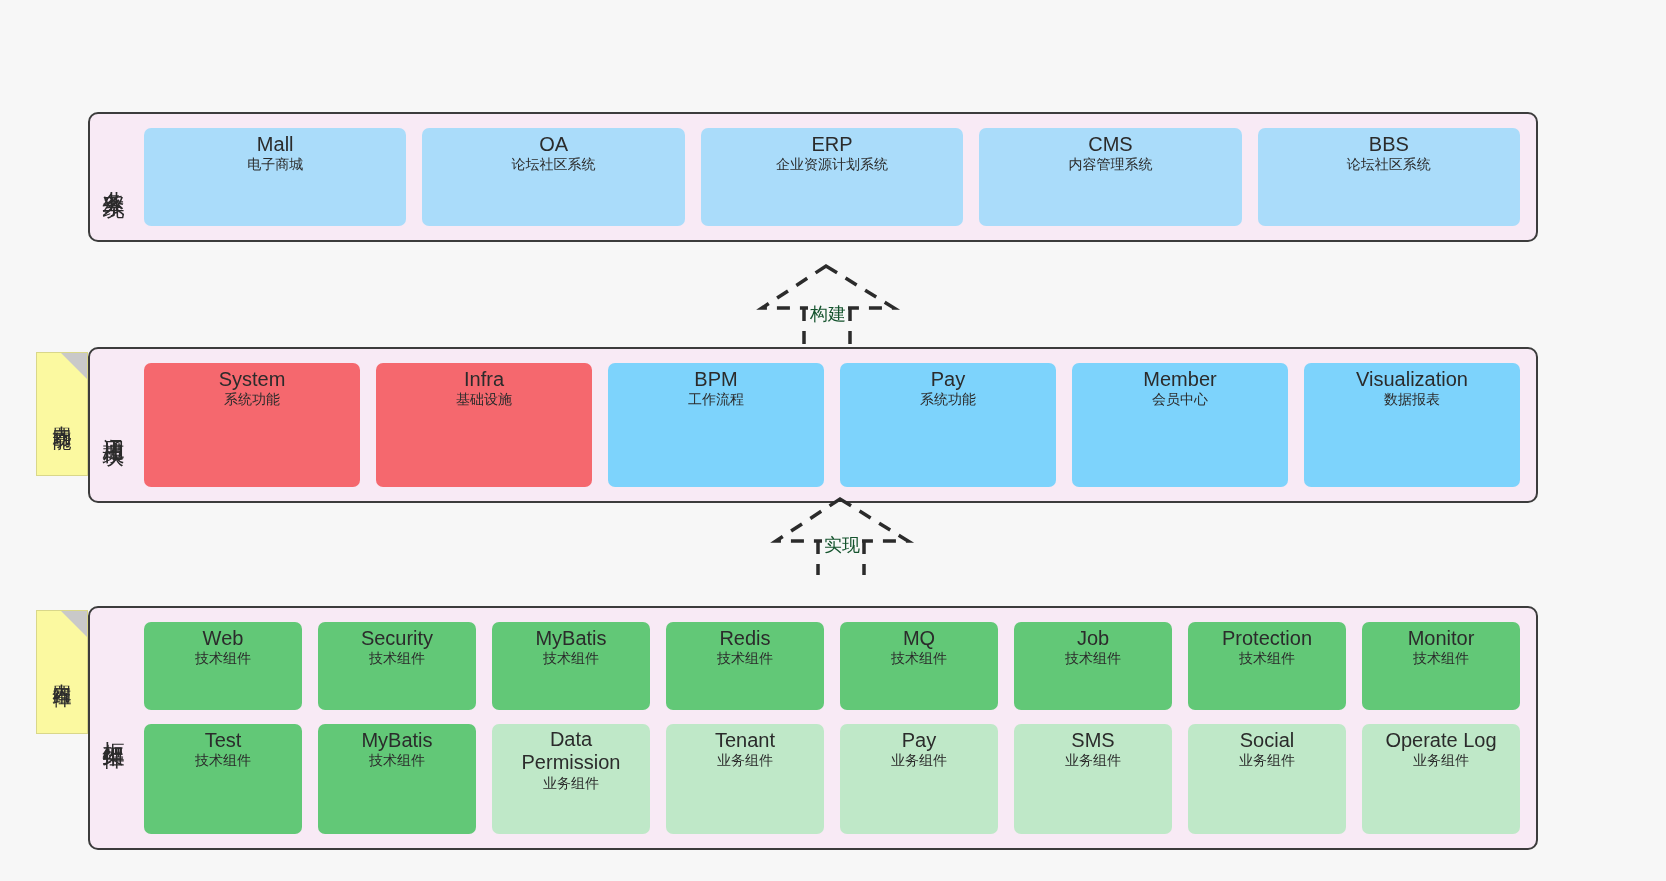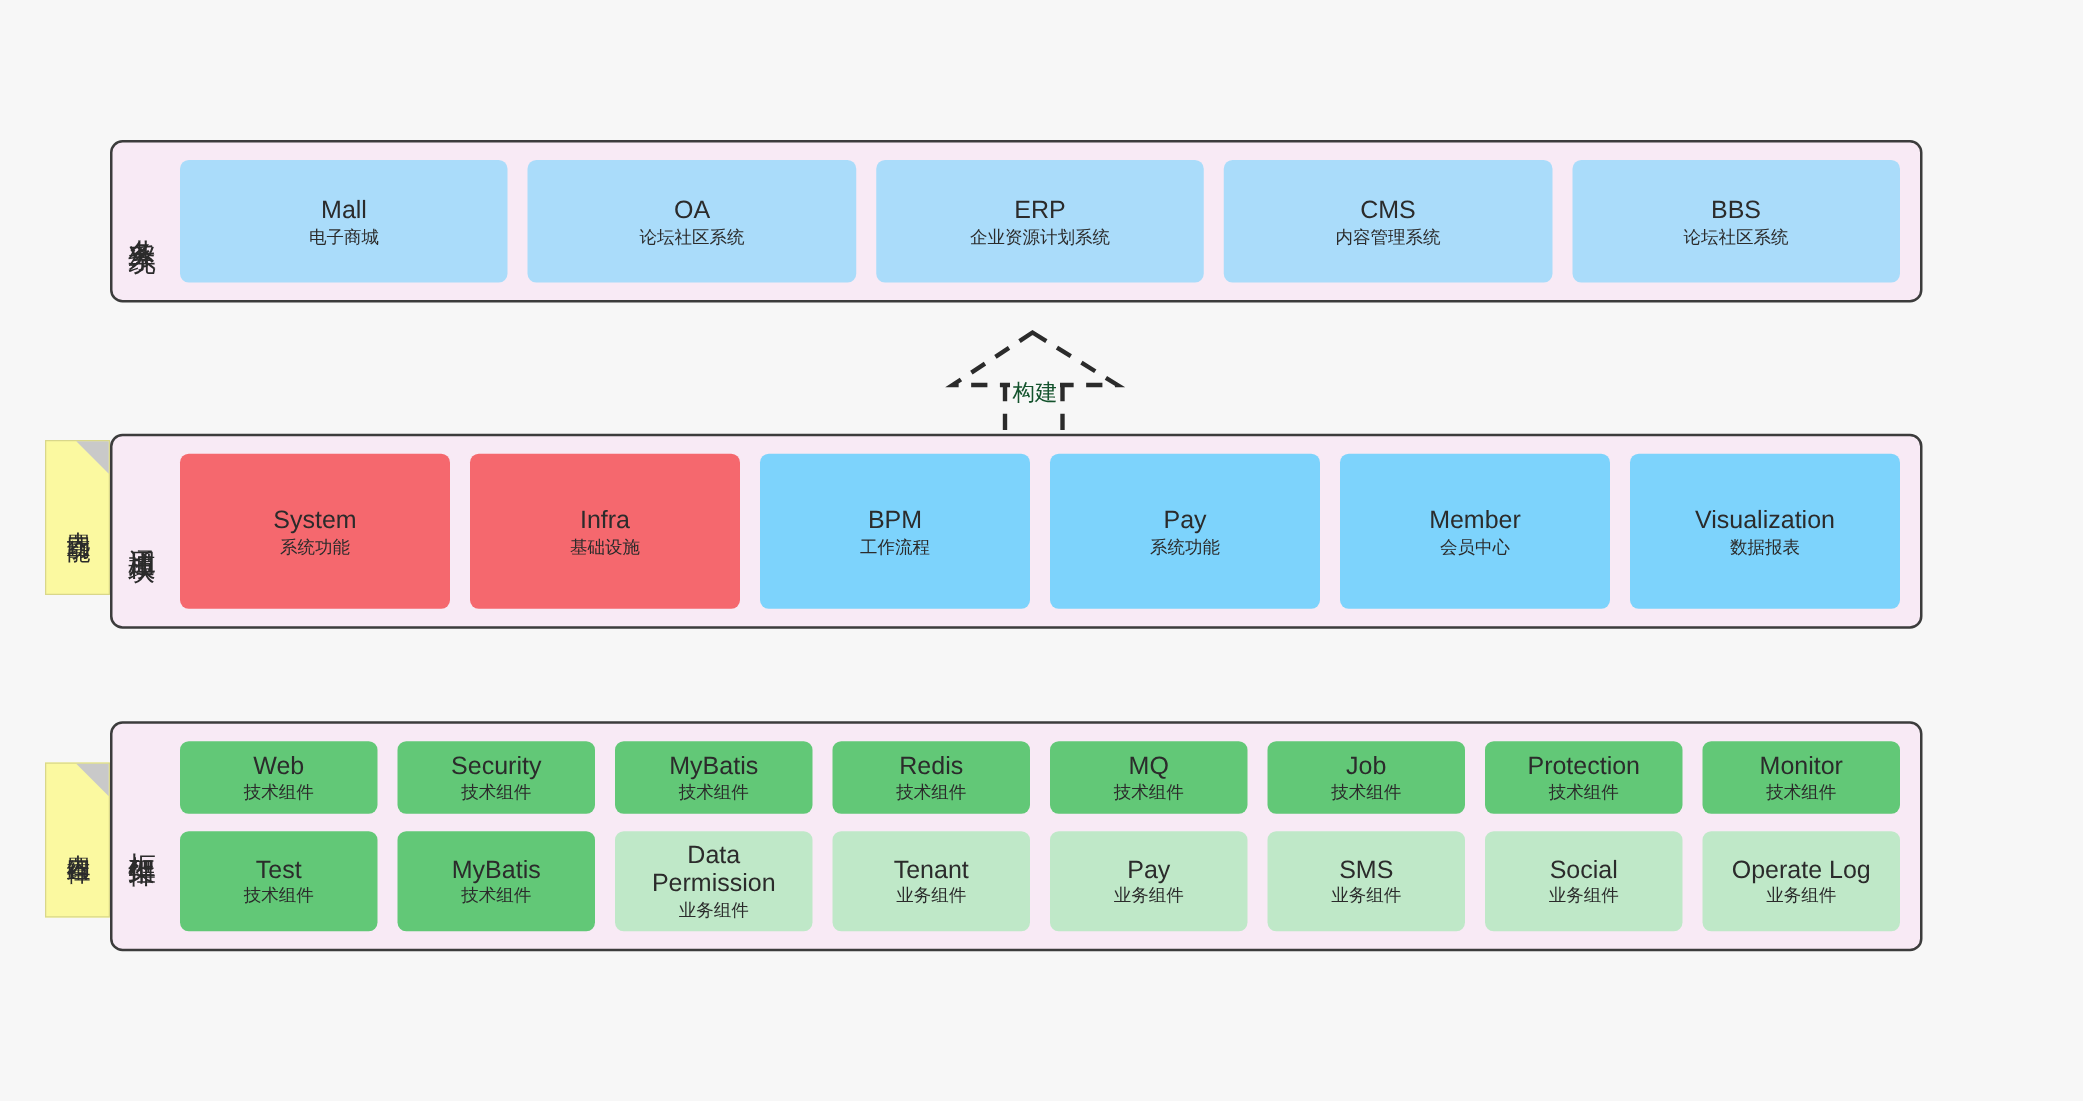--- a/index.html
+++ b/index.html
@@ -48,21 +48,20 @@
     display: flex;
     gap: 16px;
     flex: 1 1 auto;
   }
   .node {
     flex: 1 1 0;
     border-radius: 7px;
     display: flex;
     flex-direction: column;
     align-items: center;
-    justify-content: center;
     text-align: center;
     color: #2b2b2b;
     line-height: 1.22;
     padding: 4px 6px;
   }
   .node .n-en { font-size: 20px; }
   .node .n-cn { font-size: 14px; }
 
   
   .c-blue       { background: #aadcfa; }
@@ -183,27 +182,34 @@
           <span class="n-cn">会员中心</span>
         </div>
         <div class="node c-pink">
           <span class="n-en">Visualization</span>
           <span class="n-cn">数据报表</span>
         </div>
       </div>
     </div>
   </div>
 
+  <div class="arrow-wrap" style="left:772px; top:495px; width:140px; height:80px;">
+    <svg width="140" height="80" viewBox="0 0 140 80" fill="none">
+      <path d="M 68 4 L 136 46 L 4 46 Z" stroke="#2b2b2b" stroke-width="3.5" stroke-dasharray="13 10" fill="#f7f7f7" stroke-linejoin="miter"></path>
+      <path d="M 46 46 L 46 80 M 92 46 L 92 80" stroke="#2b2b2b" stroke-width="3.5" stroke-dasharray="13 10"></path>
+    </svg>
+    <span class="arrow-label" style="top:38px;">实现</span>
+  </div>
 
   <div class="sticky" style="left:36px; top:610px; width:52px; height:124px;">
     <span class="fold"></span>
     <span>内置组件</span>
   </div>
 
-  <div class="layer" id="layer-framework" style="left:88px; top:577px; width:1450px; height:184px;">
+  <div class="layer" id="layer-framework" style="left:88px; top:606px; width:1450px; height:244px;">
     <div class="layer-title">框架组件</div>
     <div class="node-area">
 
       <div class="node-row">
         <div class="node c-green">
           <span class="n-en">Web</span>
           <span class="n-cn">技术组件</span>
         </div>
         <div class="node c-green">
           <span class="n-en">Security</span>

